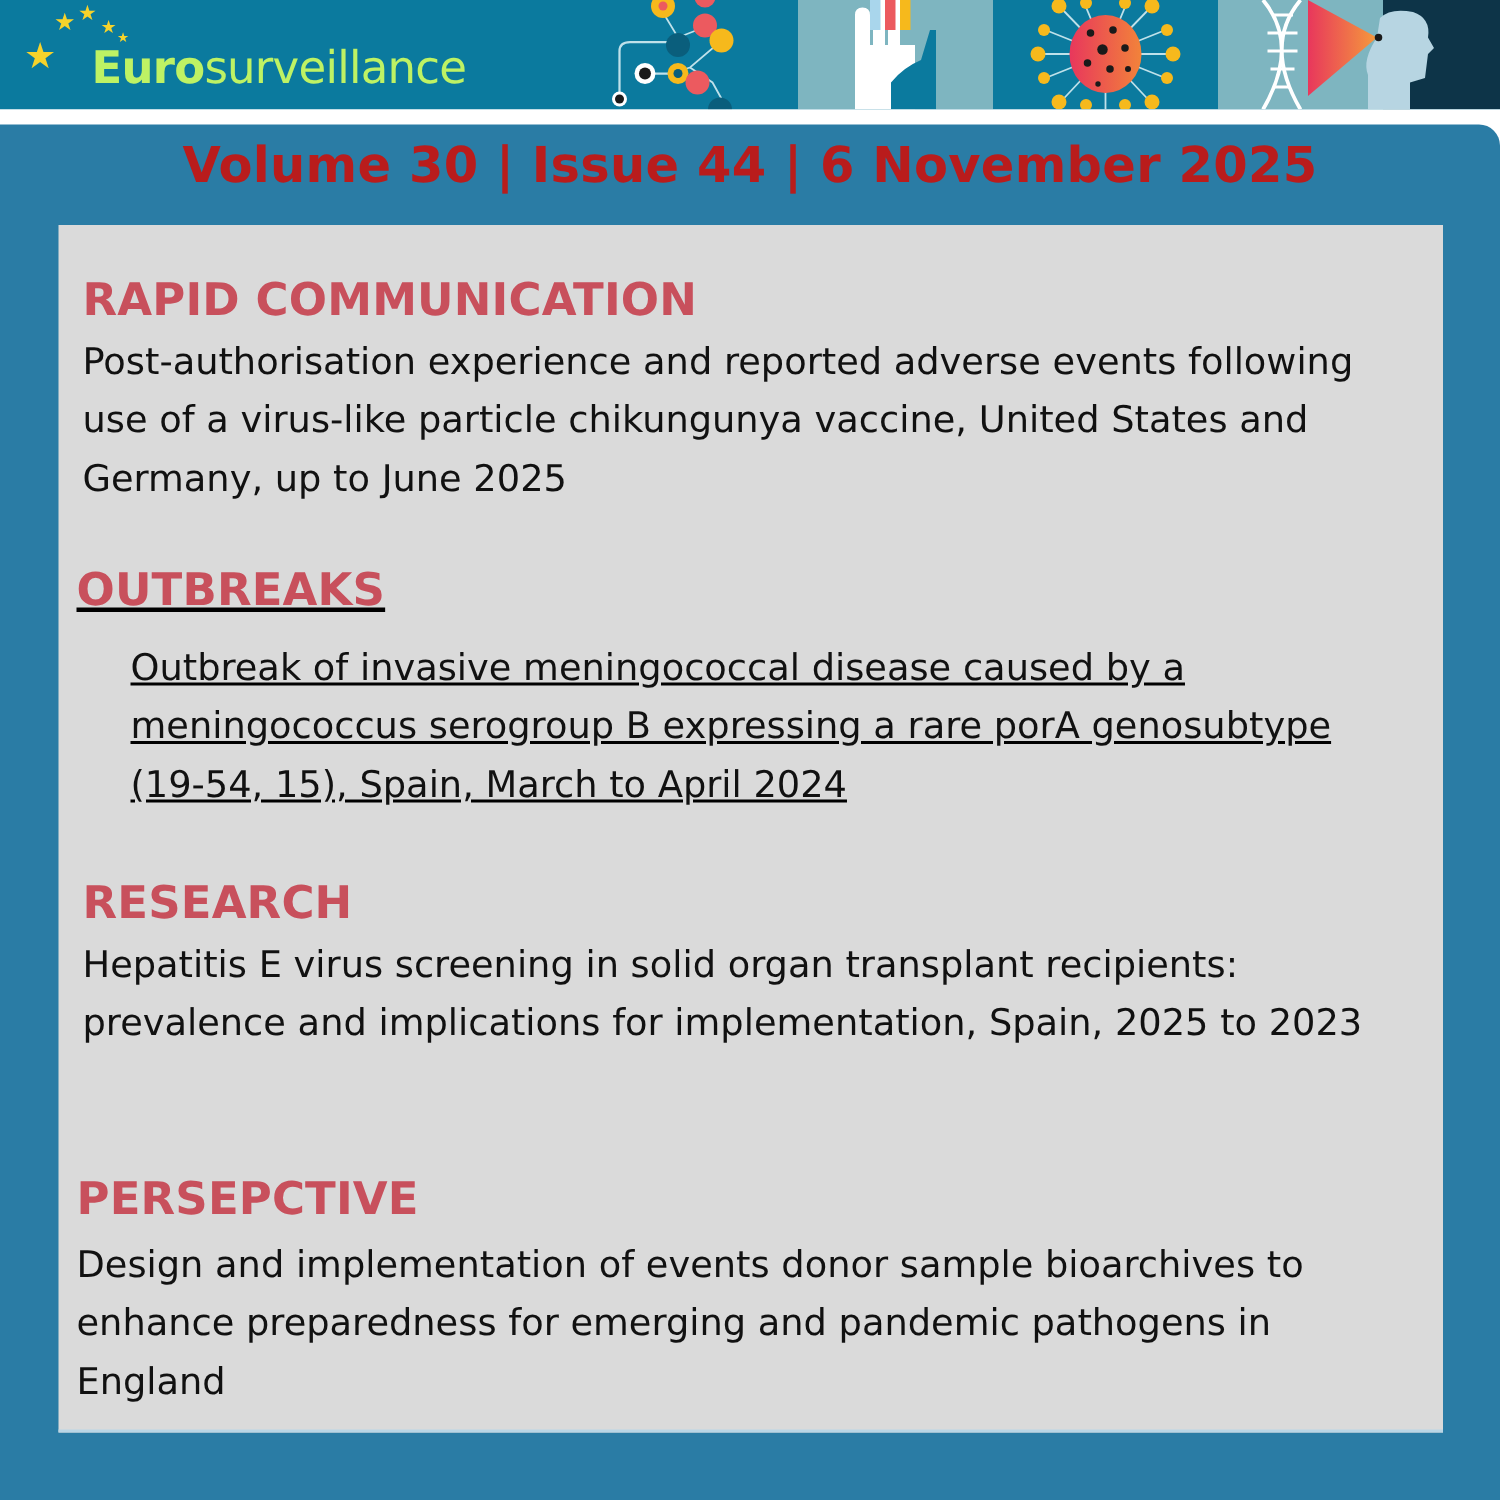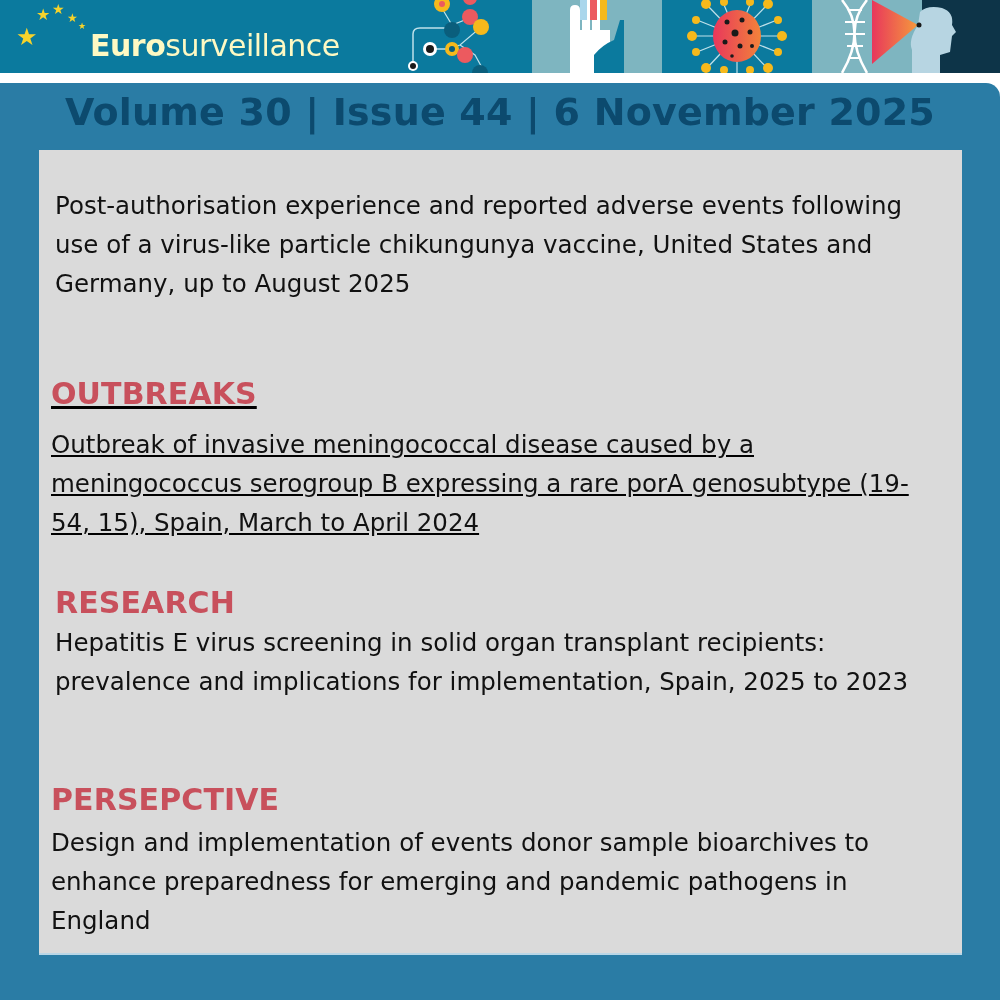--- a/index.html
+++ b/index.html
@@ -12,38 +12,37 @@
     .banner {
       position: absolute; left: 0; top: 0; width: 1000px; height: 73px;
       background: #0b7a9e; overflow: hidden;
     }
     .logo {
       position: absolute; left: 14px; top: 4px; width: 290px; height: 64px;
     }
     .logo-text {
       position: absolute; left: 47px; top: 24px;
       font-family: "DejaVu Sans", sans-serif;
-      font-size: 30px; color: #fef9c3; letter-spacing: -0.5px;
+      font-size: 30px; color: #bef264; letter-spacing: -0.5px;
       white-space: nowrap;
-      margin-left: 29px;
     }
     .logo-text b { font-weight: bold; }
     .logo-text span { font-weight: normal; }
     .star { position: absolute; color: #f6d32b; line-height: 1; }
     .illus { position: absolute; top: 0; height: 73px; overflow: hidden; }
     .white-strip {
       position: absolute; left: 0; top: 73px; width: 1000px; height: 10px; background: #ffffff;
     }
     .panel {
       position: absolute; left: 0; top: 83px; width: 1000px; height: 917px;
       background: #2a7ca5; border-top-right-radius: 14px;
     }
     .issue-line {
       position: absolute; left: 0; top: 90px; width: 1000px; text-align: center;
-      color: #0c4a6e; font-weight: bold; font-size: 38px; letter-spacing: 0.2px;
+      color: #b91c1c; font-weight: bold; font-size: 33px; letter-spacing: 0.2px;
       font-family: "DejaVu Sans", sans-serif;
     }
     .card {
       position: absolute; left: 39px; top: 150px; width: 923px; height: 803px;
       background: #dadada; border-bottom: 2px solid #b9d6e6;
     }
     .section { position: absolute; }
     .section h2 {
       margin: 0; color: #c8505c; font-weight: bold; font-size: 30px;
       font-family: "DejaVu Sans", sans-serif; letter-spacing: 0.1px;
@@ -173,26 +172,27 @@
 </div>
 
 <div class="white-strip"></div>
 
 <div class="panel"></div>
 
 <div class="issue-line">Volume 30 | Issue 44 | 6 November 2025</div>
 
 <div class="card">
   <div class="section" style="left:16px;top:33px;width:880px;">
-    <p style="margin-top:3px;">Post-authorisation experience and reported adverse events following use of a virus-like particle chikungunya vaccine, United States and Germany, up to August 2025</p>
+    <h2>RAPID COMMUNICATION</h2>
+    <p style="margin-top:3px;">Post-authorisation experience and reported adverse events following use of a virus-like particle chikungunya vaccine, United States and Germany, up to June 2025</p>
   </div>
 
   <div class="section" style="left:12px;top:226px;width:880px;text-decoration:underline;">
     <h2>OUTBREAKS</h2>
-    <p style="margin-top:14px;">Outbreak of invasive meningococcal disease caused by a meningococcus serogroup B expressing a rare porA genosubtype (19-54, 15), Spain, March to April 2024</p>
+    <p style="margin-top:14px;margin-left:36px;">Outbreak of invasive meningococcal disease caused by a meningococcus serogroup B expressing a rare porA genosubtype (19-54, 15), Spain, March to April 2024</p>
   </div>
 
   <div class="section" style="left:16px;top:435px;width:880px;">
     <h2>RESEARCH</h2>
     <p style="margin-top:3px;">Hepatitis E virus screening in solid organ transplant recipients: prevalence and implications for implementation, Spain, 2025 to 2023</p>
   </div>
 
   <div class="section" style="left:12px;top:632px;width:880px;">
     <h2>PERSEPCTIVE</h2>
     <p style="margin-top:6px;">Design and implementation of events donor sample bioarchives to enhance preparedness for emerging and pandemic pathogens in England</p>

